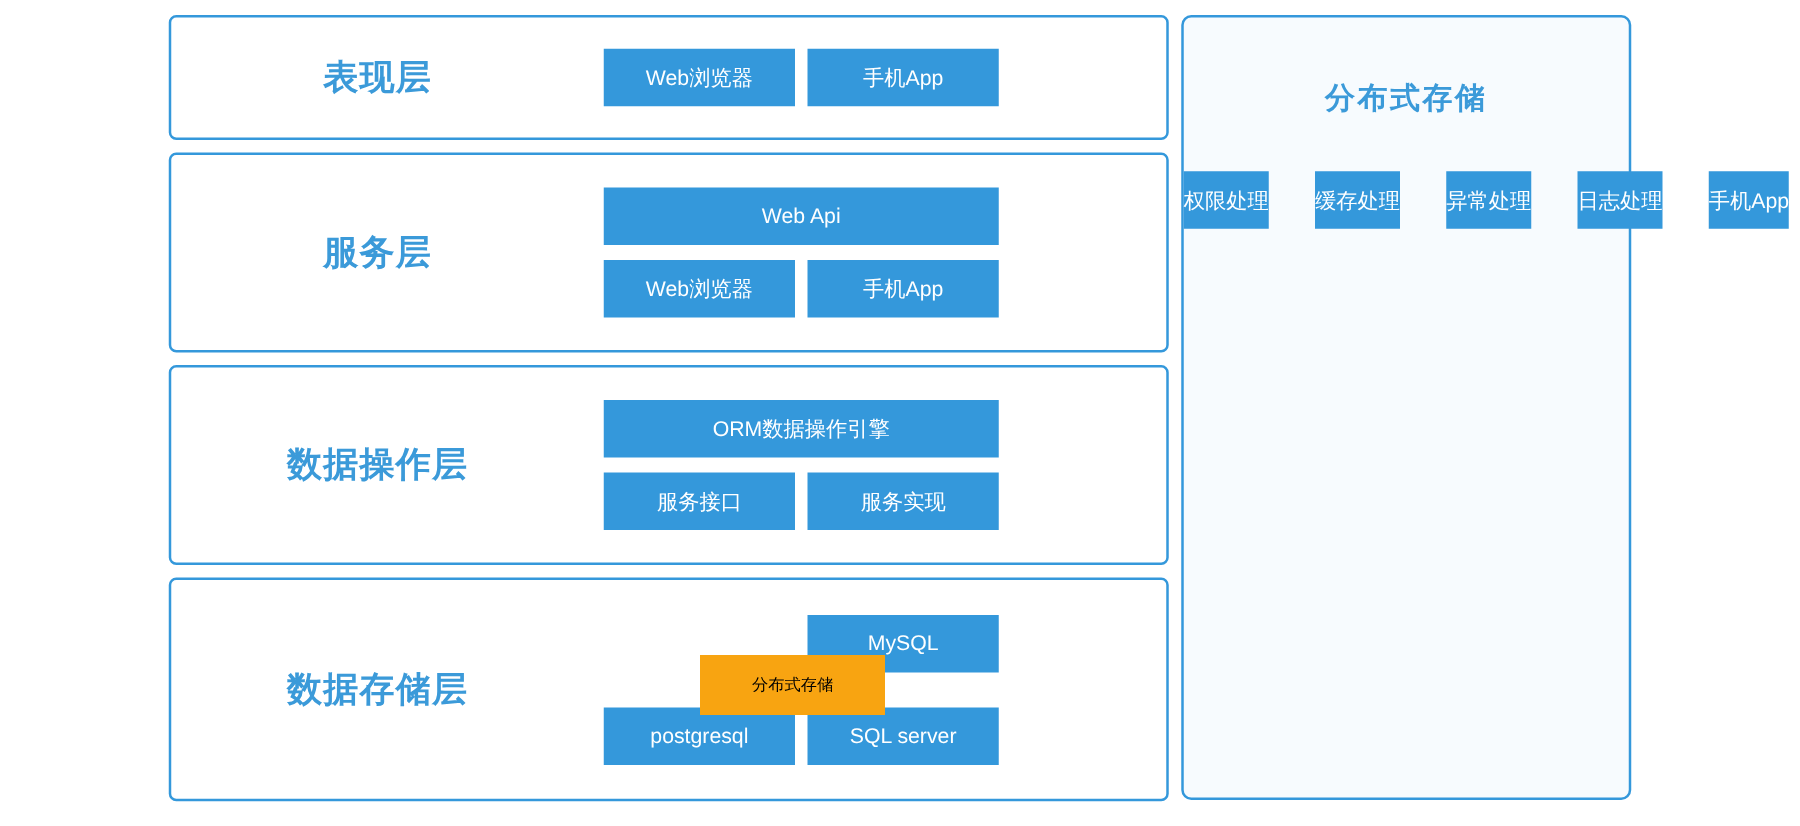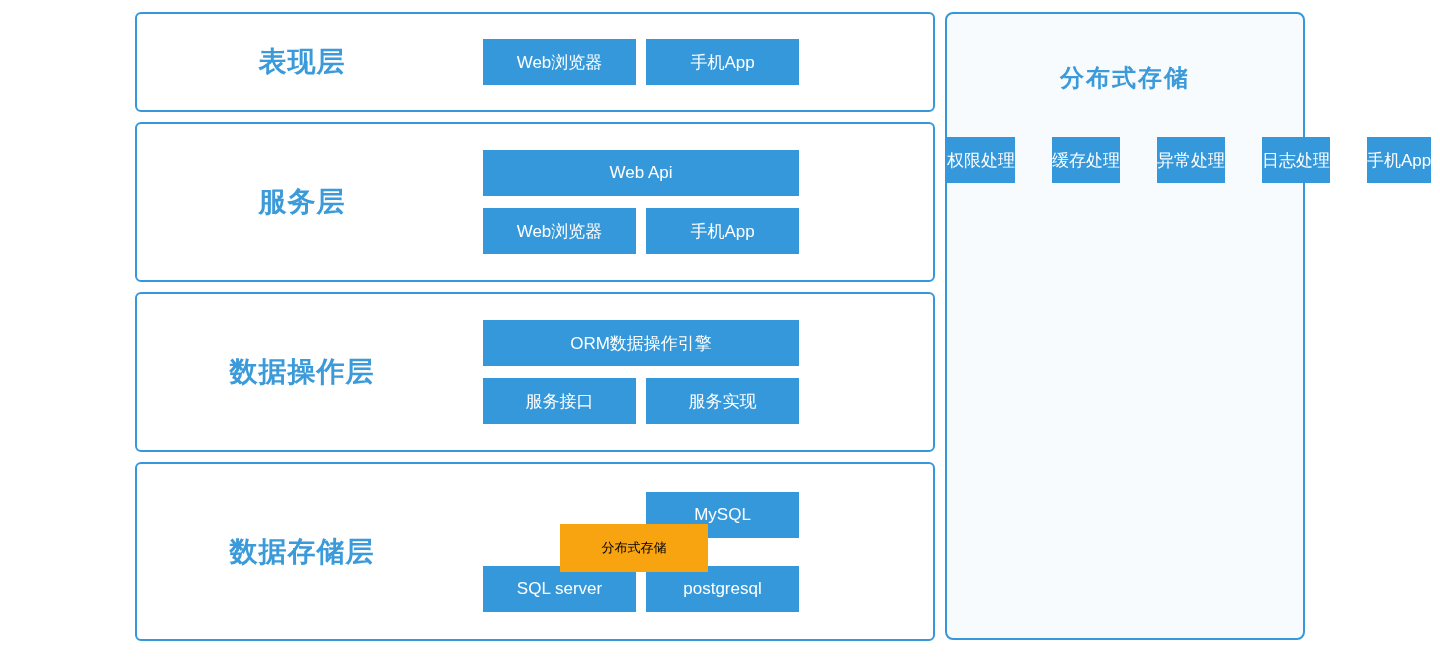--- a/index.html
+++ b/index.html
@@ -163,22 +163,22 @@
       </div>
   </div>
 
   <div class="layer-section s3">
     <div class="layer-label">数据存储层</div>
     <div class="rows">
         <div class="btn-row">
           <div class="blue-btn">MySQL</div>
         </div>
         <div class="btn-row">
+          <div class="blue-btn">postgresql</div>
           <div class="blue-btn">SQL server</div>
-          <div class="blue-btn">postgresql</div>
         </div>
       </div>
     <div class="overlay-btn">分布式存储</div>
   </div>
 
   <div class="plugins-panel">
     <div class="plugins-title">分布式存储</div>
     <div class="plugins-list">
         <div class="blue-btn">权限处理</div>
         <div class="blue-btn">缓存处理</div>

